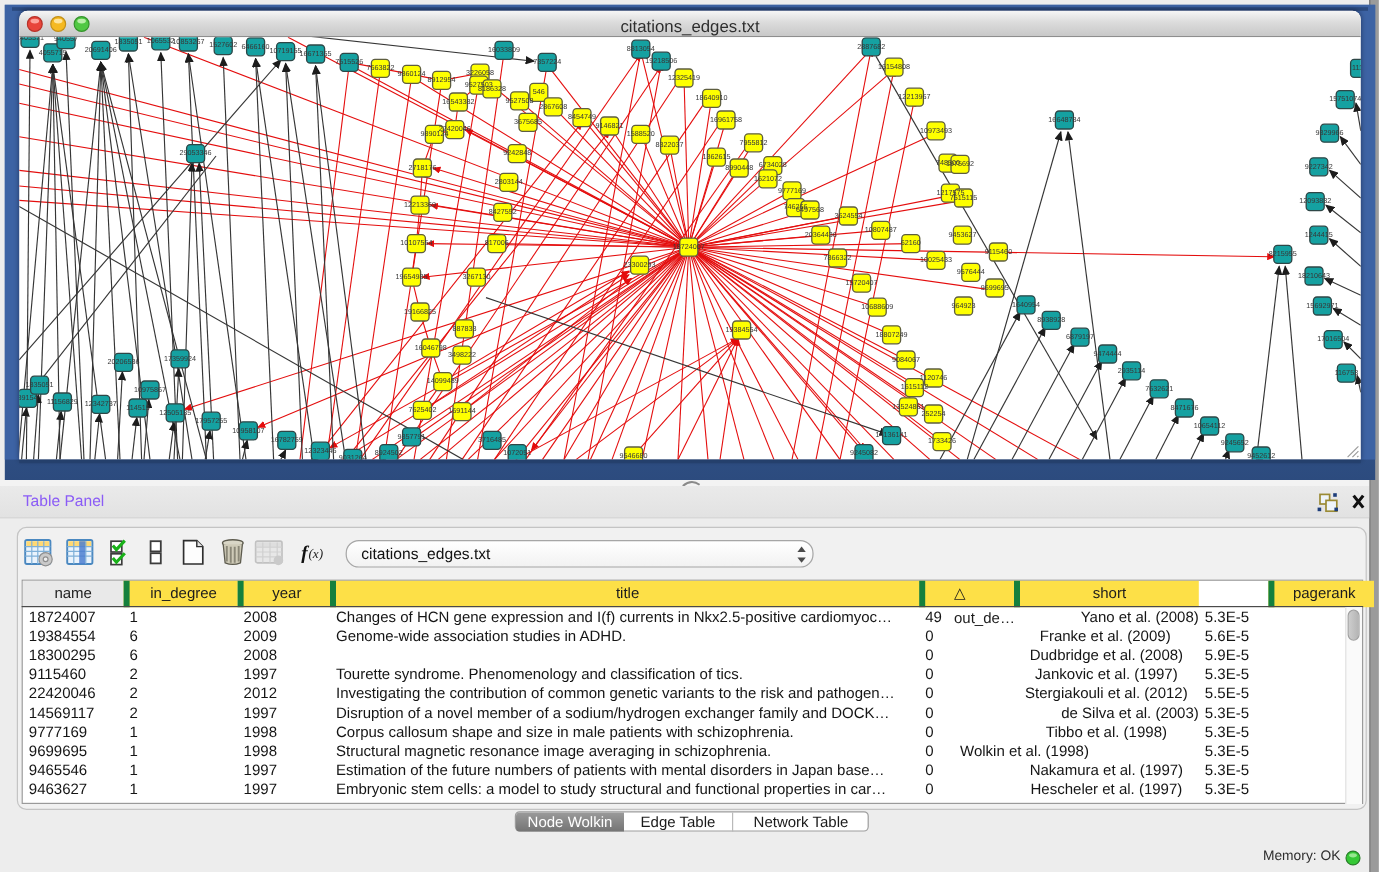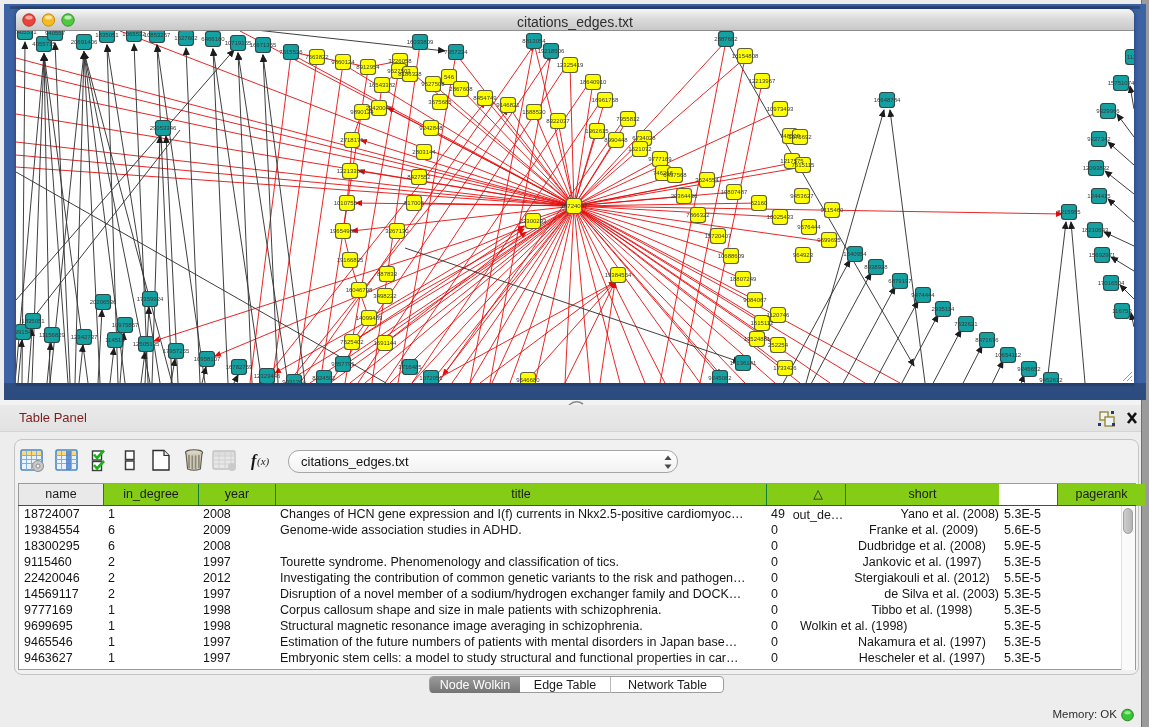--- a/index.html
+++ b/index.html
@@ -1,20 +1,20 @@
 <!DOCTYPE html>
 <html><head><meta charset="utf-8">
 <style>
 *{margin:0;padding:0;box-sizing:border-box}
 html,body{width:1149px;height:727px;overflow:hidden;background:#ededed;
 font-family:"Liberation Sans",sans-serif}
 .abs{position:absolute}
 .tr{position:absolute;left:0;width:1135px;height:16px;font-size:12.5px;color:#151515}
 .tr span{position:absolute;top:1px;white-space:nowrap}
-.th{position:absolute;top:484px;height:22px;background:#84cc16;border-left:1px solid #15803d;
+.th{position:absolute;top:484px;height:22px;background:#fde047;border-left:5px solid #15803d;
 font-size:12.5px;color:#1c1c1c;text-align:center;line-height:21px}
 </style></head>
 <body>
 
 <div class="abs" style="left:1141px;top:0;width:8px;height:727px;background:#9b9b9b;border-left:1px solid #6f6f6f"></div>
 
 <div class="abs" style="left:4px;top:4px;width:1142px;height:396px;background:linear-gradient(180deg,#4066a8 0%,#3d62a3 55%,#2c4b7e 100%)"></div>
 <div class="abs" style="left:4px;top:4px;width:1142px;height:379px;background:#3d63a4"></div>
 
 <div class="abs" style="left:10px;top:6px;width:1130px;height:3px;background:#2b4a7e"></div>
@@ -525,21 +525,21 @@
 </g>
 </svg>
 <div class="abs" style="left:16px;top:383px;width:1118px;height:3px;background:#24406b;opacity:.85"></div>
 
 <div class="abs" style="left:0;top:400px;width:1141px;height:327px;background:#ededed"></div>
 <div class="abs" style="left:0;top:400px;width:1141px;height:5px;background:#f3f3f3"></div>
 <svg class="abs" style="left:567px;top:399px" width="18" height="7">
     <path d="M2 6 Q9 0 16 5" stroke="#8a8a8a" stroke-width="1.6" fill="none"></path>
   </svg>
 <div class="abs" style="left:0;top:405px;width:1141px;height:27px;background:linear-gradient(180deg,#eaeaea,#e2e2e2);border-bottom:1px solid #d4d4d4"></div>
-<div class="abs" style="left:19px;top:410px;font-size:13px;color:#7f1d1d">Table Panel</div>
+<div class="abs" style="left:19px;top:410px;font-size:13px;color:#8b5cf6">Table Panel</div>
 
 <svg class="abs" style="left:1097px;top:410px" width="44" height="17">
  <rect x="3" y="2" width="8" height="8" fill="#eef4fa" stroke="#9a8a34" stroke-width="1.4"></rect>
  <rect x="8" y="7" width="9" height="9" fill="#eef4fa" stroke="#9a8a34" stroke-width="1.4"></rect>
  <rect x="14" y="1" width="3" height="3" fill="#1d3d7a"></rect>
  <rect x="1" y="13" width="3" height="3" fill="#1d3d7a"></rect>
  <rect x="15" y="13" width="3" height="3" fill="#1d3d7a"></rect>
  <path d="M31 3 L39 13 M39 3 L31 13" stroke="#111" stroke-width="2.6"></path>
 </svg>
 
@@ -592,40 +592,40 @@
 <svg class="abs" style="left:661px;top:455px" width="14" height="15">
  <path d="M7 0.5 L10.5 5 L3.5 5 z" fill="#4a4a4a"></path>
  <path d="M7 14 L10.5 9.5 L3.5 9.5 z" fill="#4a4a4a"></path>
 </svg>
 
 <div class="abs" style="left:18px;top:483px;width:1118px;height:187px;background:#fff;border:1px solid #9a9a9a;border-bottom:1px solid #9a9a9a"></div>
 <div class="th" style="left:19px;width:84px;background:#e9e9e9;border-left:none">name</div>
 <div class="th" style="left:103px;width:95px">in_degree</div>
 <div class="th" style="left:198px;width:77px">year</div>
 <div class="th" style="left:275px;width:491px">title</div>
-<div class="th" style="left:766px;width:79px;text-align:center;padding-left:24px">△ out_de…</div>
+<div class="th" style="left:766px;width:79px;text-align:left;padding-left:24px">△ out_de…</div>
 <div class="th" style="left:845px;width:154px">short</div>
 <div class="th" style="left:1057px;width:88px">pagerank</div>
 <div class="abs" style="left:18px;top:505px;width:1118px;height:1px;background:#4a4a4a"></div>
 <div class="tr" style="top:506px">
 <span style="left:24px">18724007</span>
     <span style="left:108px">1</span>
 <span style="left:203px">2008</span>
     <span style="left:280px">Changes of HCN gene expression and I(f) currents in Nkx2.5-positive cardiomyoc…</span>
 <span style="left:771px">49</span>
     <span style="left:845px;width:154px;text-align:right">Yano et al. (2008)</span>
 <span style="left:1004px">5.3E-5</span>
   </div>
 <div class="tr" style="top:522px">
 <span style="left:24px">19384554</span>
     <span style="left:108px">6</span>
 <span style="left:203px">2009</span>
     <span style="left:280px">Genome-wide association studies in ADHD.</span>
 <span style="left:771px">0</span>
-    <span style="left:869px;width:154px;text-align:left">Franke et al. (2009)</span>
+    <span style="left:844px;width:154px;text-align:center">Franke et al. (2009)</span>
 <span style="left:1004px">5.6E-5</span>
   </div>
 <div class="tr" style="top:538px">
 <span style="left:24px">18300295</span>
     <span style="left:108px">6</span>
 <span style="left:203px">2008</span>
 <span style="left:771px">0</span>
     <span style="left:845px;width:154px;text-align:center">Dudbridge et al. (2008)</span>
 <span style="left:1004px">5.9E-5</span>
   </div>

